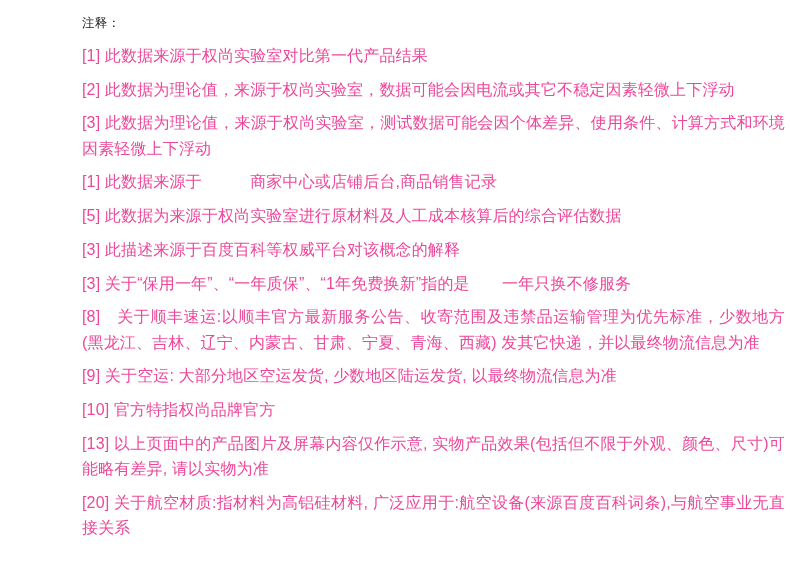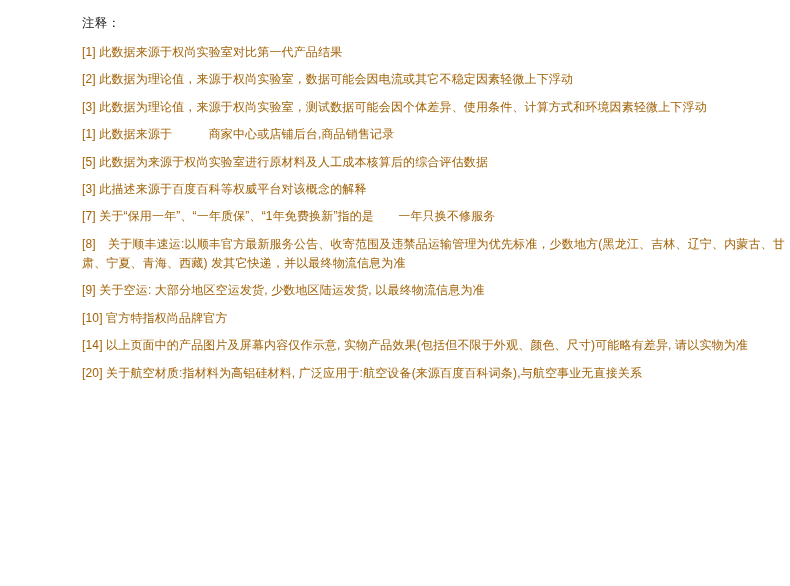--- a/index.html
+++ b/index.html
@@ -29,23 +29,23 @@
     margin: 0 0 10px 0;
     letter-spacing: 0.2px;
   }
   .note-list {
     margin: 0;
     padding: 0;
     list-style: none;
   }
   .note-item {
     display: block;
-    font-size: 12px;
+    font-size: 16px;
     line-height: 1.58;
-    color: #a16207;
+    color: #ec4899;
     margin-bottom: 8.5px;
     text-align: justify;
     word-break: break-all;
     letter-spacing: 0.15px;
   }
   .note-item:last-child {
     margin-bottom: 0;
   }
 </style>
 </head>
@@ -53,20 +53,20 @@
 
 <div class="page">
   <div class="notes-title">注释：</div>
   <ul class="note-list">
     <li class="note-item">[1] 此数据来源于权尚实验室对比第一代产品结果</li>
     <li class="note-item">[2] 此数据为理论值，来源于权尚实验室，数据可能会因电流或其它不稳定因素轻微上下浮动</li>
     <li class="note-item">[3] 此数据为理论值，来源于权尚实验室，测试数据可能会因个体差异、使用条件、计算方式和环境因素轻微上下浮动</li>
     <li class="note-item">[1] 此数据来源于　　　商家中心或店铺后台,商品销售记录</li>
     <li class="note-item">[5] 此数据为来源于权尚实验室进行原材料及人工成本核算后的综合评估数据</li>
     <li class="note-item">[3] 此描述来源于百度百科等权威平台对该概念的解释</li>
-    <li class="note-item">[7] 关于“保用一年”、“一年质保”、“1年免费换新”指的是　　一年只换不修服务</li>
+    <li class="note-item">[3] 关于“保用一年”、“一年质保”、“1年免费换新”指的是　　一年只换不修服务</li>
     <li class="note-item">[8]　关于顺丰速运:以顺丰官方最新服务公告、收寄范围及违禁品运输管理为优先标准，少数地方(黑龙江、吉林、辽宁、内蒙古、甘肃、宁夏、青海、西藏) 发其它快递，并以最终物流信息为准</li>
     <li class="note-item">[9] 关于空运: 大部分地区空运发货, 少数地区陆运发货, 以最终物流信息为准</li>
     <li class="note-item">[10] 官方特指权尚品牌官方</li>
-    <li class="note-item">[14] 以上页面中的产品图片及屏幕内容仅作示意, 实物产品效果(包括但不限于外观、颜色、尺寸)可能略有差异, 请以实物为准</li>
+    <li class="note-item">[13] 以上页面中的产品图片及屏幕内容仅作示意, 实物产品效果(包括但不限于外观、颜色、尺寸)可能略有差异, 请以实物为准</li>
     <li class="note-item">[20] 关于航空材质:指材料为高铝硅材料, 广泛应用于:航空设备(来源百度百科词条),与航空事业无直接关系</li>
   </ul>
 </div>
 
 </body></html>

